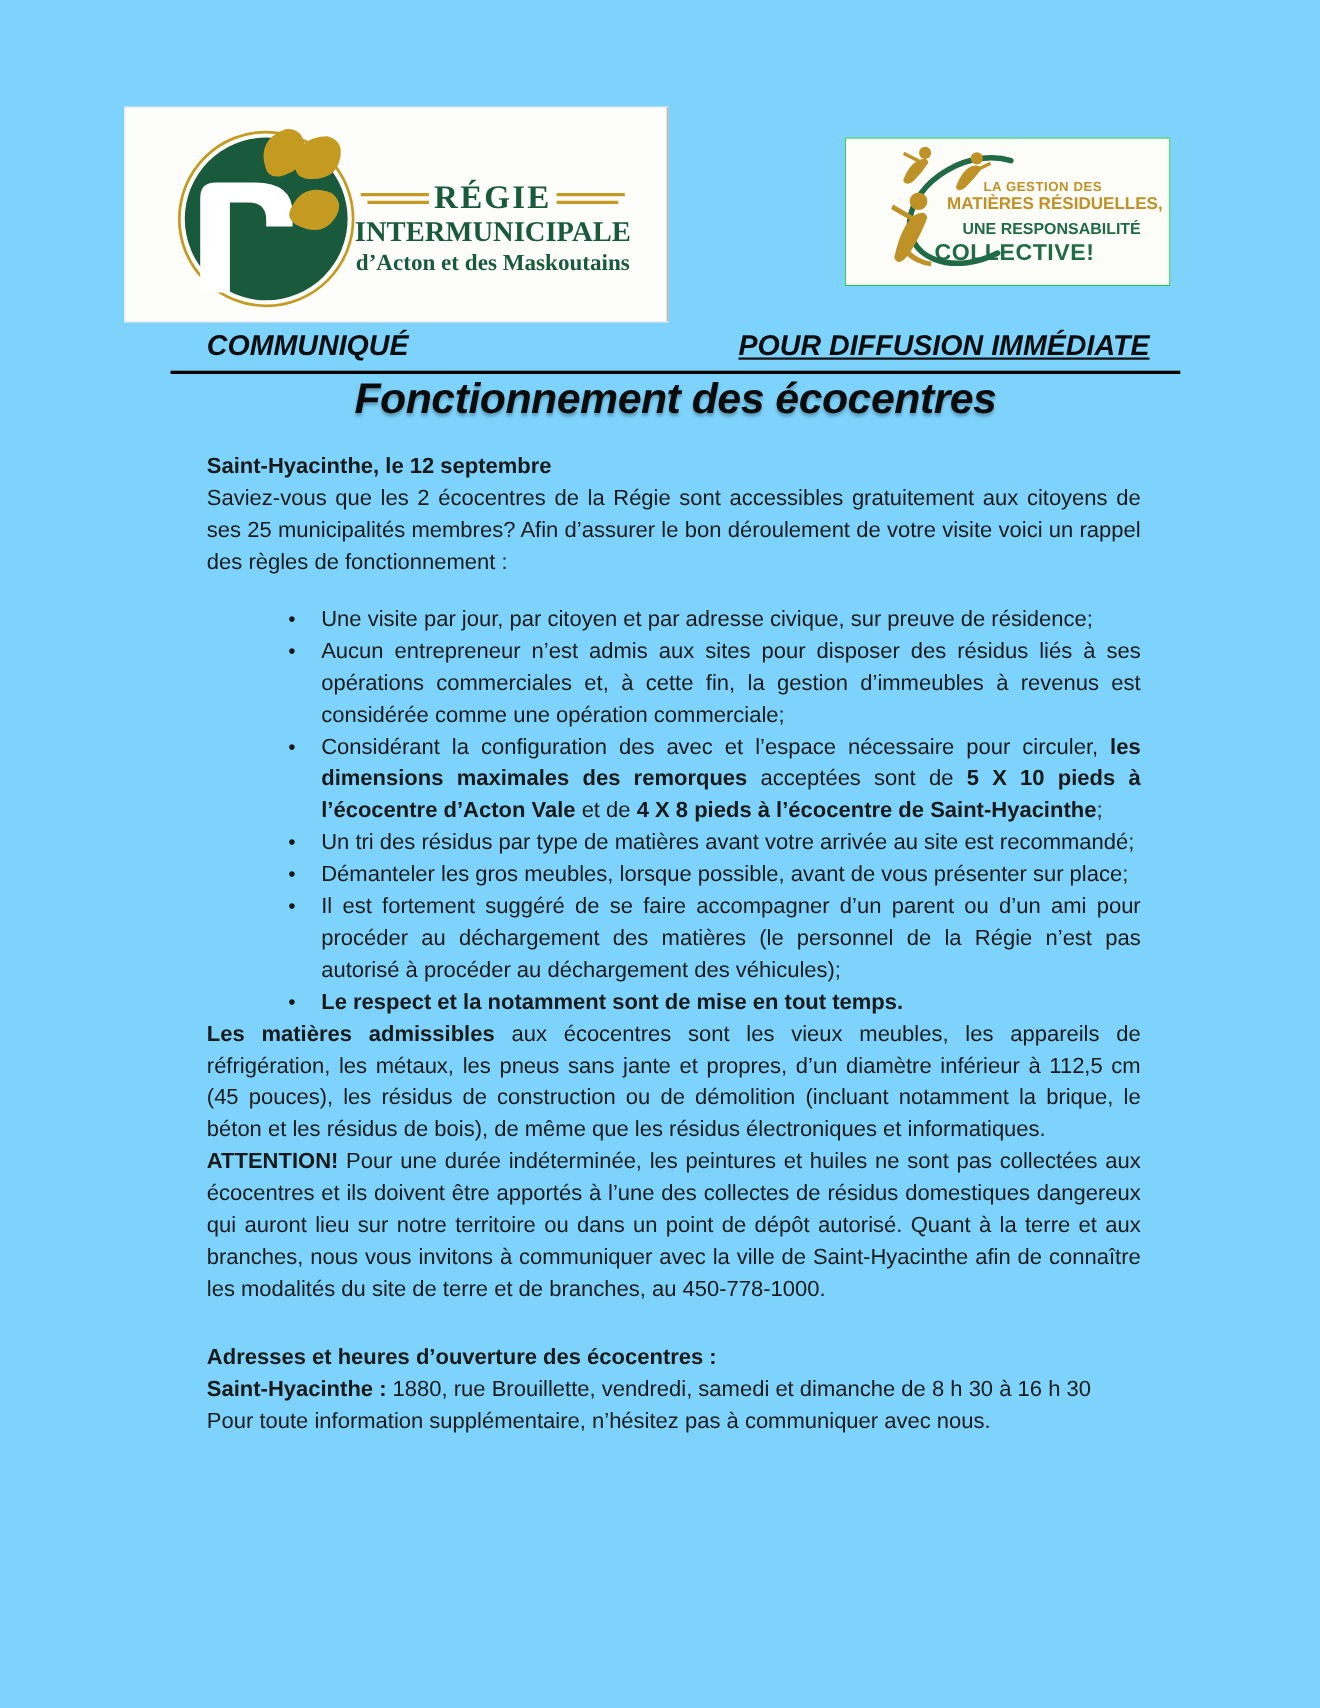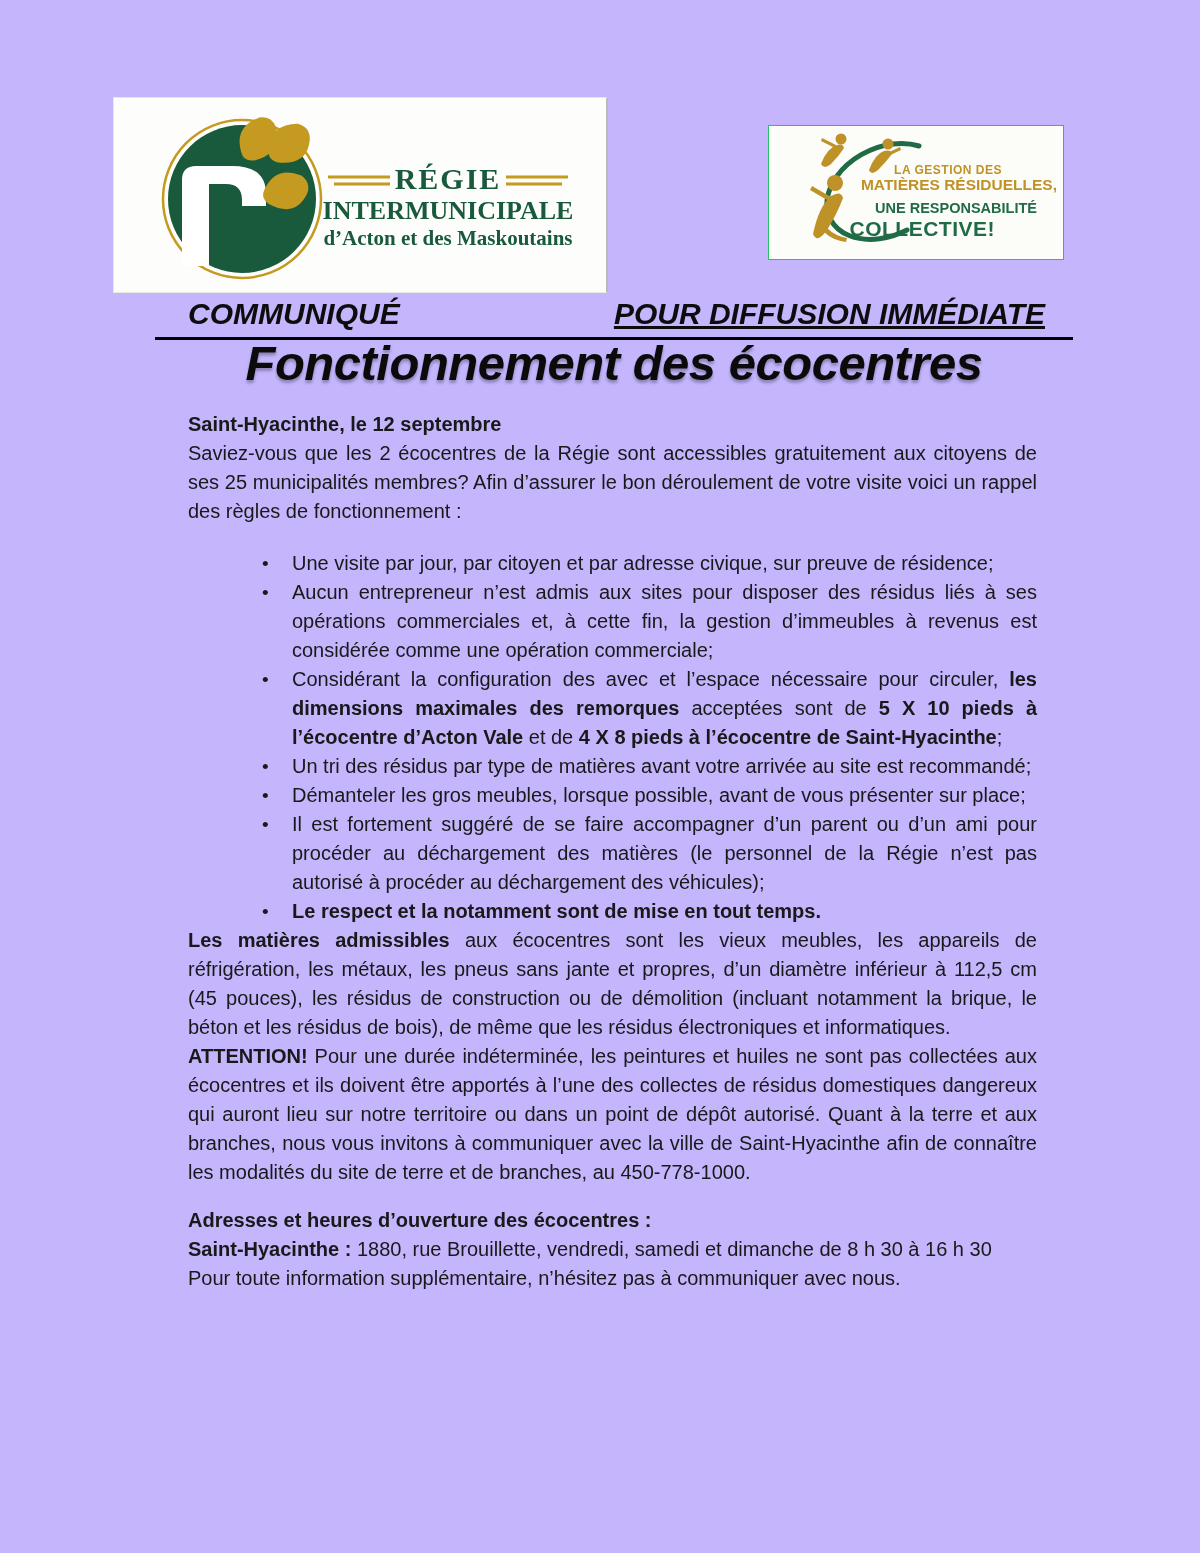--- a/index.html
+++ b/index.html
@@ -1,57 +1,57 @@
 <!DOCTYPE html>
 <html><head>
 <meta charset="utf-8">
 <style>
   html,body{margin:0;padding:0;background:#ffffff;}
   .page{
     position:relative;width:1200px;height:1553px;margin:0 auto;
-    background:#c4b5fd;color:#161616;overflow:hidden;
+    background:#7dd3fc;color:#161616;overflow:hidden;
     font-family:"Liberation Sans","DejaVu Sans",sans-serif;
   }
   
   .logo-left{
     position:absolute;left:113px;top:97px;width:492px;height:194px;
     background:#fdfdfb;border:1px solid #e8e8e4;border-right:2px solid #b9b9b5;
   }
   .logo-right{
     position:absolute;left:768px;top:125px;width:294px;height:133px;
     background:#fcfcf9;border:1px solid #22c55e;
   }
   .logo-left svg,.logo-right svg{display:block;width:100%;height:100%;}
   
   .header-row{
     position:absolute;left:155px;top:299px;width:918px;height:38px;
     border-bottom:3px solid #000;
     display:flex;justify-content:space-between;align-items:flex-start;
-    font-style:italic;font-weight:700;font-size:30px;line-height:30px;
+    font-style:italic;font-weight:700;font-size:26px;line-height:30px;
     color:#0d0d0d;
   }
   .header-row .left-label{margin-left:33px;}
   .header-row .right-label{margin-right:28px;text-decoration:underline;}
   .page-title{
     position:absolute;left:155px;top:341px;width:918px;text-align:center;
-    font-style:italic;font-weight:700;font-size:49px;line-height:44px;
+    font-style:italic;font-weight:700;font-size:39px;line-height:44px;
     letter-spacing:-0.5px;color:#0b0b0b;
     text-shadow:0 3px 3px rgba(0,0,0,0.28);
   }
   
   .doc{
     position:absolute;left:188px;top:410px;width:849px;
     font-size:20px;line-height:29px;text-align:justify;color:#191919;
   }
   .doc p{margin:0;}
   .dateline{font-weight:700;text-align:left;}
   .bullet-list{margin-top:23px;}
   .bullet-item{position:relative;padding-left:104px;}
   .bullet-item .marker{position:absolute;left:74px;top:0;font-size:19px;}
-  .sect{margin-top:19px;}
+  .sect{margin-top:33px;}
   .addr-heading{font-weight:700;text-align:left;}
   .closing{text-align:left;}
   .b{font-weight:700;}
   
   .source-row{margin-top:23px;display:flex;text-align:left;}
   .source-label{width:140px;font-weight:700;}
   .source-details div{line-height:31px;}
   .source-org,.source-phone{font-weight:700;}
   .link{color:#0000EE;text-decoration:underline;cursor:pointer;}
 </style>

